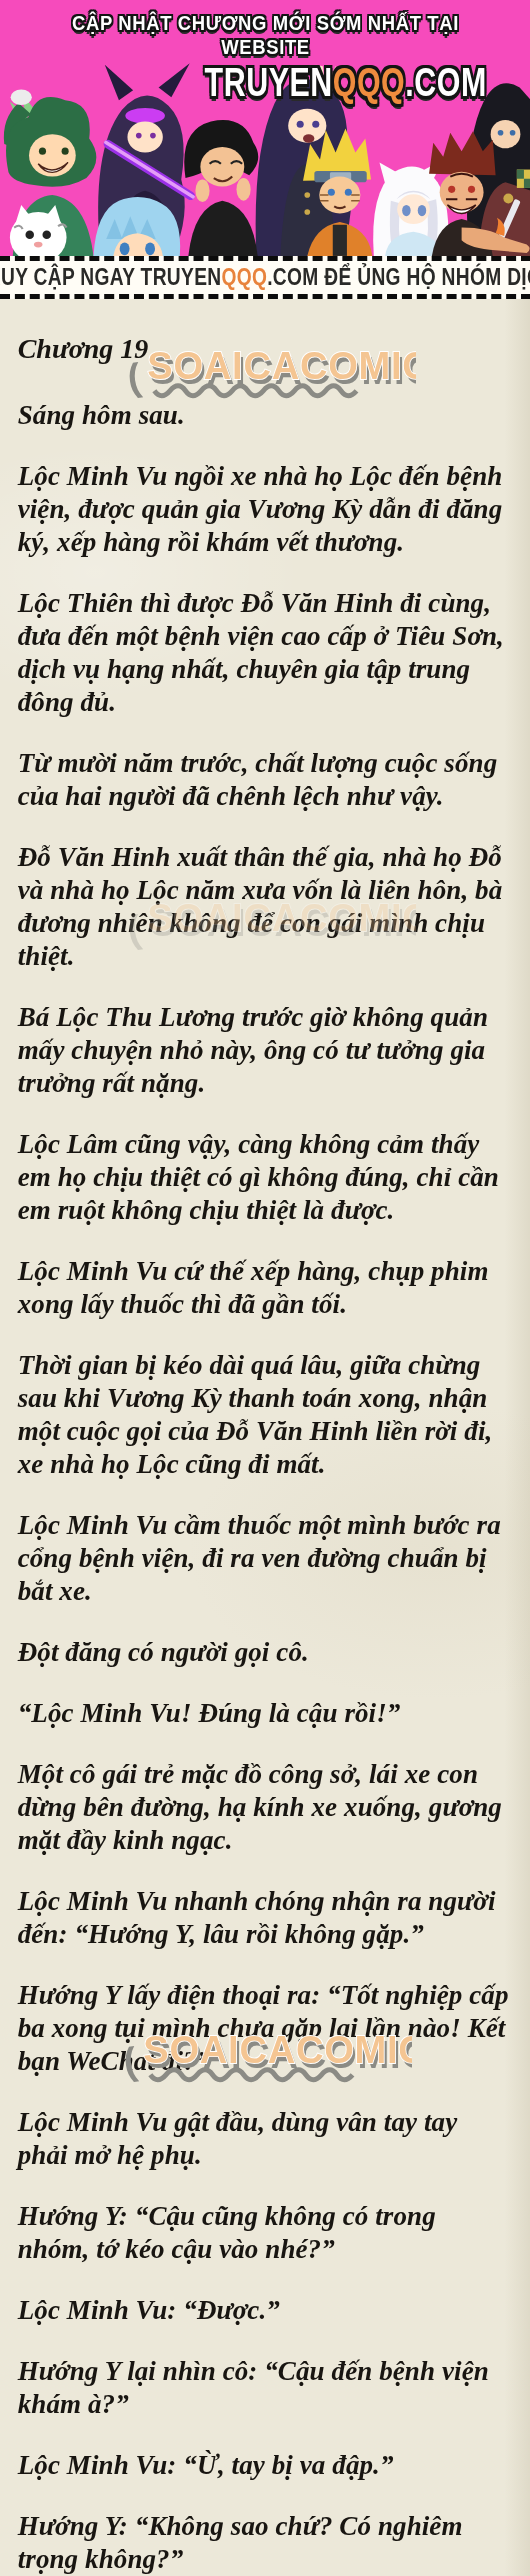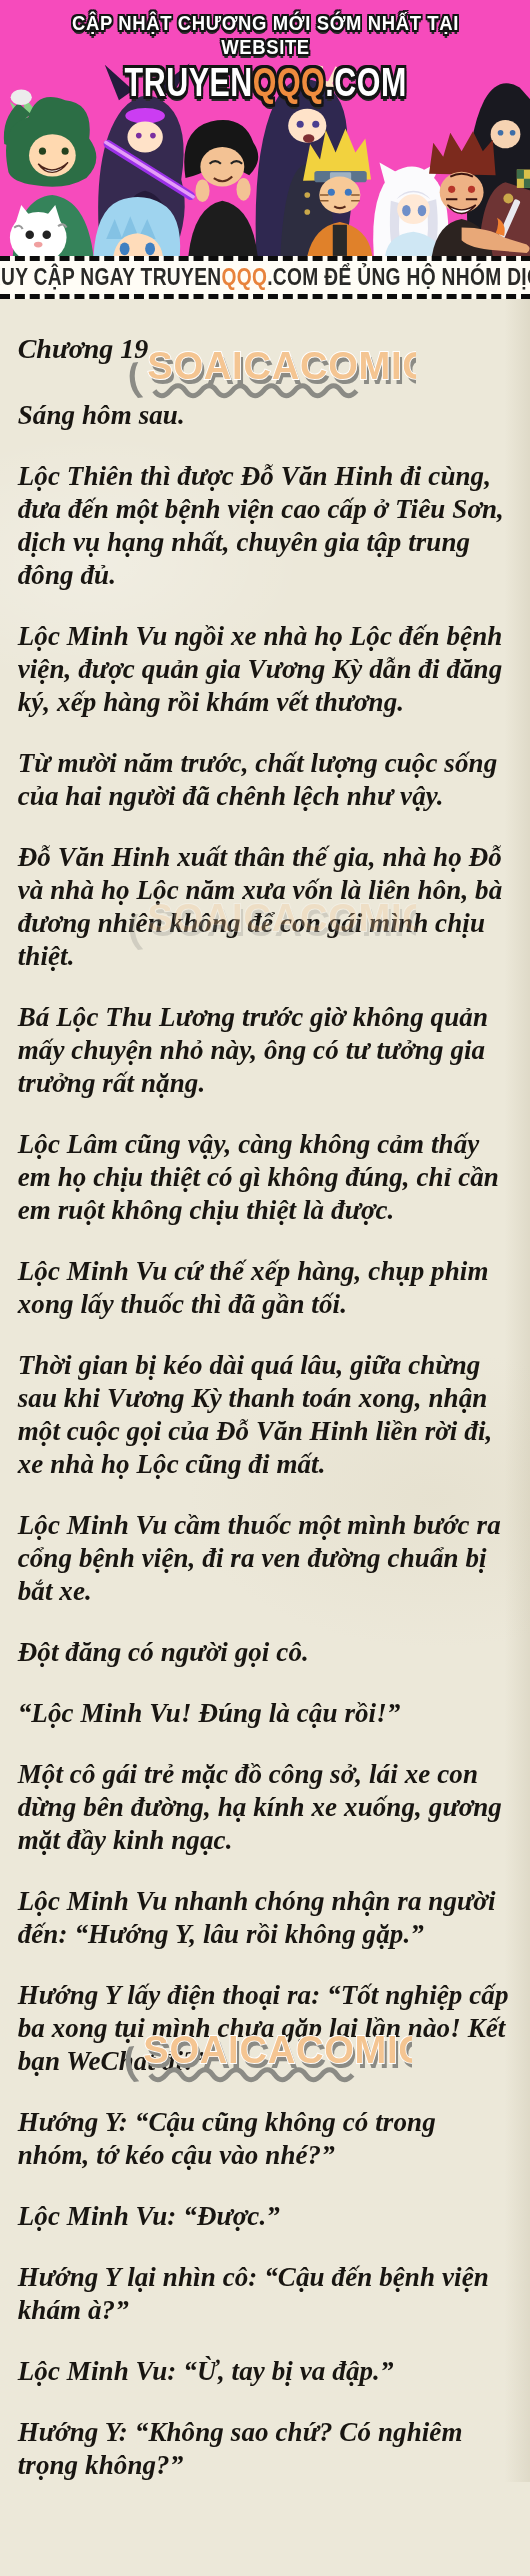--- a/index.html
+++ b/index.html
@@ -6,21 +6,21 @@
   body{width:531px;height:2576px;overflow:hidden;background:#ece8d9;}
   .page{position:relative;width:531px;height:2527px;font-family:"Liberation Sans",sans-serif;}
 
   
   .banner{position:relative;height:256px;background:#f64bbc;overflow:hidden;}
   .banner-text{position:absolute;top:11.3px;left:0;width:100%;text-align:center;z-index:3;}
   .headline{display:inline-block;transform:scaleX(.88);transform-origin:center;
     font-size:21px;font-weight:800;letter-spacing:0.7px;color:#fff;line-height:1.15;
     text-shadow:-2.1px -2.1px 0 #141414,2.1px -2.1px 0 #141414,-2.1px 2.1px 0 #141414,2.1px 2.1px 0 #141414,
       0 -2.1px 0 #141414,0 2.1px 0 #141414,-2.1px 0 0 #141414,2.1px 0 0 #141414,0 3.5px 0 #2a2a2a;}
-  .sitename{margin-top:1.4px;}
+  .sitename{margin-top:1.4px;text-align:right;}
   .sitename .big{display:inline-block;transform:scaleX(.76);transform-origin:center;
     font-size:40px;font-weight:800;letter-spacing:0.7px;color:#fff;line-height:1.05;
     text-shadow:-2.8px -2.8px 0 #141414,2.8px -2.8px 0 #141414,-2.8px 2.8px 0 #141414,2.8px 2.8px 0 #141414,
       0 -2.8px 0 #141414,0 2.8px 0 #141414,-2.8px 0 0 #141414,2.8px 0 0 #141414,0 5px 0 #2a2a2a;}
   .qqq{color:#ef8c3e;}
   .chars{position:absolute;left:0;bottom:0;width:531px;height:197px;z-index:2;display:block;}
 
   
   .strip{height:33px;background:#fffdf6;border-top:5px dashed #0c0c0c;border-bottom:5px dashed #0c0c0c;
     display:flex;align-items:center;justify-content:center;}
@@ -215,34 +215,35 @@
         <text x="4" y="86" font-size="72" fill="#8b8b85" transform="rotate(-8 10 80)">(</text>
         <text x="34" y="76" fill="#8b8b85">SOAICACOMIC</text>
         <path d="M40,86 q10,14 22,0 t22,0 t22,0 t22,0 t22,0 t22,0 t22,0 t22,0 t22,0 t22,0 t22,0 t22,0 t22,0" stroke="#8b8b85" stroke-width="7" fill="none"></path>
         <text x="30" y="70" fill="#f4c592" stroke="#ffffff" stroke-width="2.5" paint-order="stroke">SOAICACOMIC</text>
       </svg>
     </div>
 
     <h2 class="ch-title">Chương 19</h2>
 
     <p>Sáng hôm sau.</p>
+    <p>Lộc Minh Vu ngồi xe nhà họ Lộc đến bệnh viện, được quản gia Vương Kỳ dẫn đi đăng ký, xếp hàng rồi khám vết thương.</p>
     <p>Lộc Thiên thì được Đỗ Văn Hinh đi cùng, đưa đến một bệnh viện cao cấp ở Tiêu Sơn, dịch vụ hạng nhất, chuyên gia tập trung đông đủ.</p>
-    <p>Lộc Minh Vu ngồi xe nhà họ Lộc đến bệnh viện, được quản gia Vương Kỳ dẫn đi đăng ký, xếp hàng rồi khám vết thương.</p>
     <p>Từ mười năm trước, chất lượng cuộc sống của hai người đã chênh lệch như vậy.</p>
     <p>Đỗ Văn Hinh xuất thân thế gia, nhà họ Đỗ và nhà họ Lộc năm xưa vốn là liên hôn, bà đương nhiên không để con gái mình chịu thiệt.</p>
     <p>Bá Lộc Thu Lương trước giờ không quản mấy chuyện nhỏ này, ông có tư tưởng gia trưởng rất nặng.</p>
     <p>Lộc Lâm cũng vậy, càng không cảm thấy em họ chịu thiệt có gì không đúng, chỉ cần em ruột không chịu thiệt là được.</p>
     <p>Lộc Minh Vu cứ thế xếp hàng, chụp phim xong lấy thuốc thì đã gần tối.</p>
     <p>Thời gian bị kéo dài quá lâu, giữa chừng sau khi Vương Kỳ thanh toán xong, nhận một cuộc gọi của Đỗ Văn Hinh liền rời đi, xe nhà họ Lộc cũng đi mất.</p>
     <p>Lộc Minh Vu cầm thuốc một mình bước ra cổng bệnh viện, đi ra ven đường chuẩn bị bắt xe.</p>
     <p>Đột đăng có người gọi cô.</p>
     <p>“Lộc Minh Vu! Đúng là cậu rồi!”</p>
     <p>Một cô gái trẻ mặc đồ công sở, lái xe con dừng bên đường, hạ kính xe xuống, gương mặt đầy kinh ngạc.</p>
     <p>Lộc Minh Vu nhanh chóng nhận ra người đến: “Hướng Y, lâu rồi không gặp.”</p>
     <p>Hướng Y lấy điện thoại ra: “Tốt nghiệp cấp ba xong tụi mình chưa gặp lại lần nào! Kết bạn WeChat đi?”</p>
+    <p>Lộc Minh Vu gật đầu, dùng vân tay tay phải mở hệ phụ.</p>
     <p>Hướng Y: “Cậu cũng không có trong nhóm, tớ kéo cậu vào nhé?”</p>
     <p>Lộc Minh Vu: “Được.”</p>
     <p>Hướng Y lại nhìn cô: “Cậu đến bệnh viện khám à?”</p>
     <p>Lộc Minh Vu: “Ừ, tay bị va đập.”</p>
     <p>Hướng Y: “Không sao chứ? Có nghiêm trọng không?”</p>
   </div>
 </div>
 
 
 </body></html>

